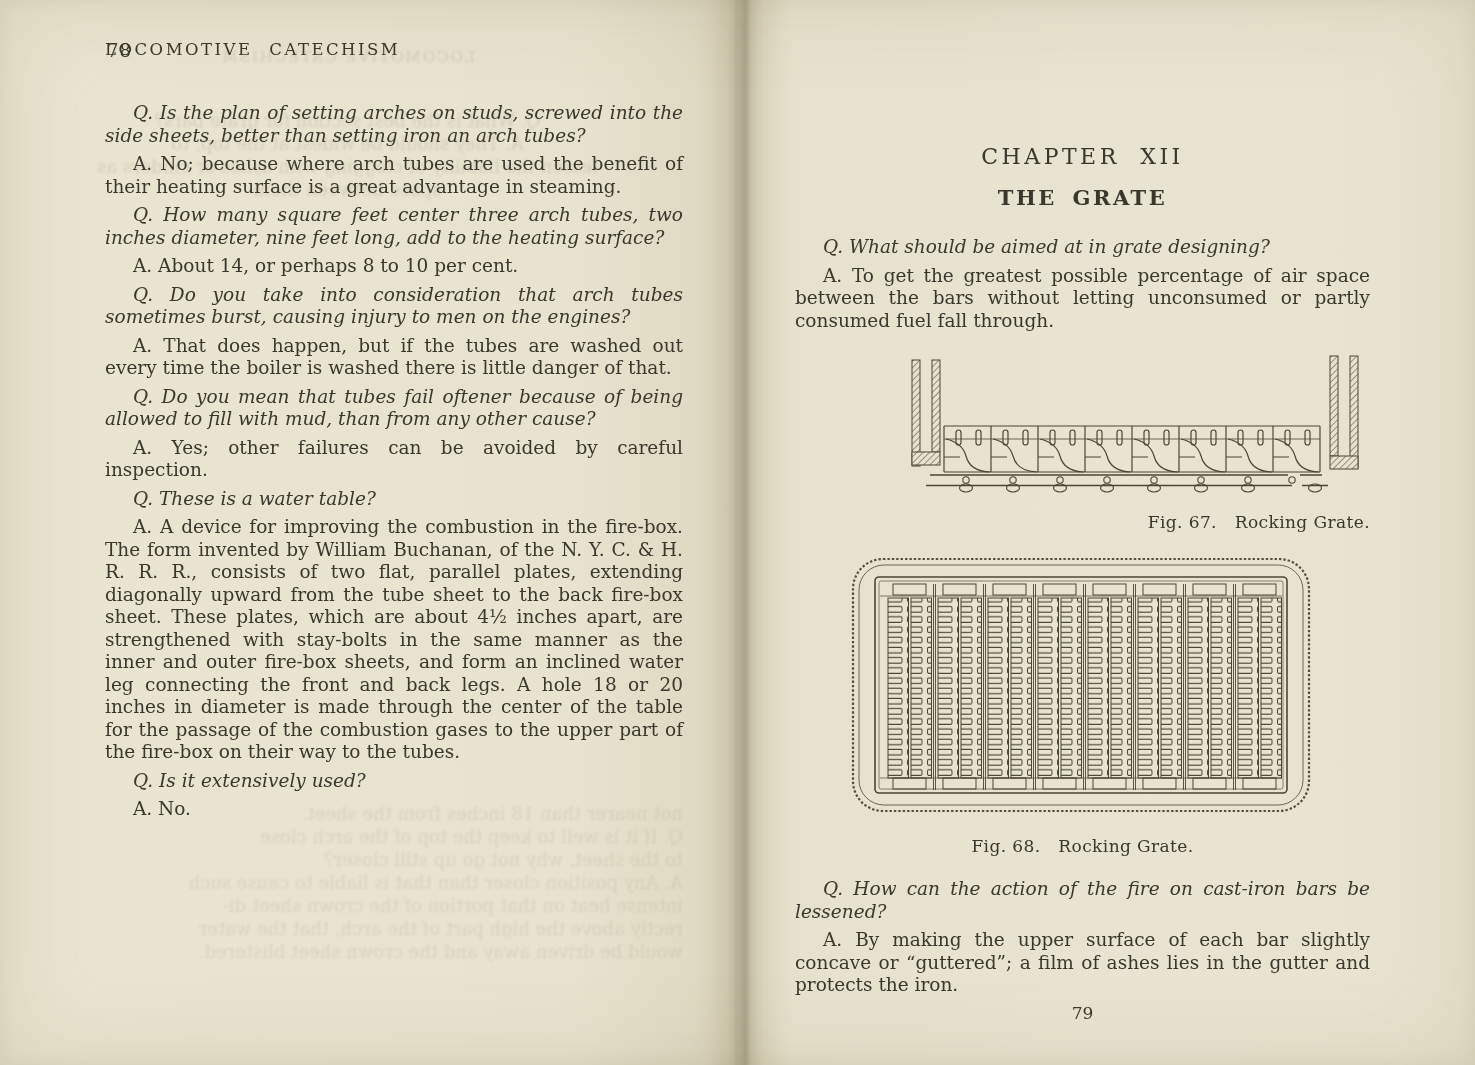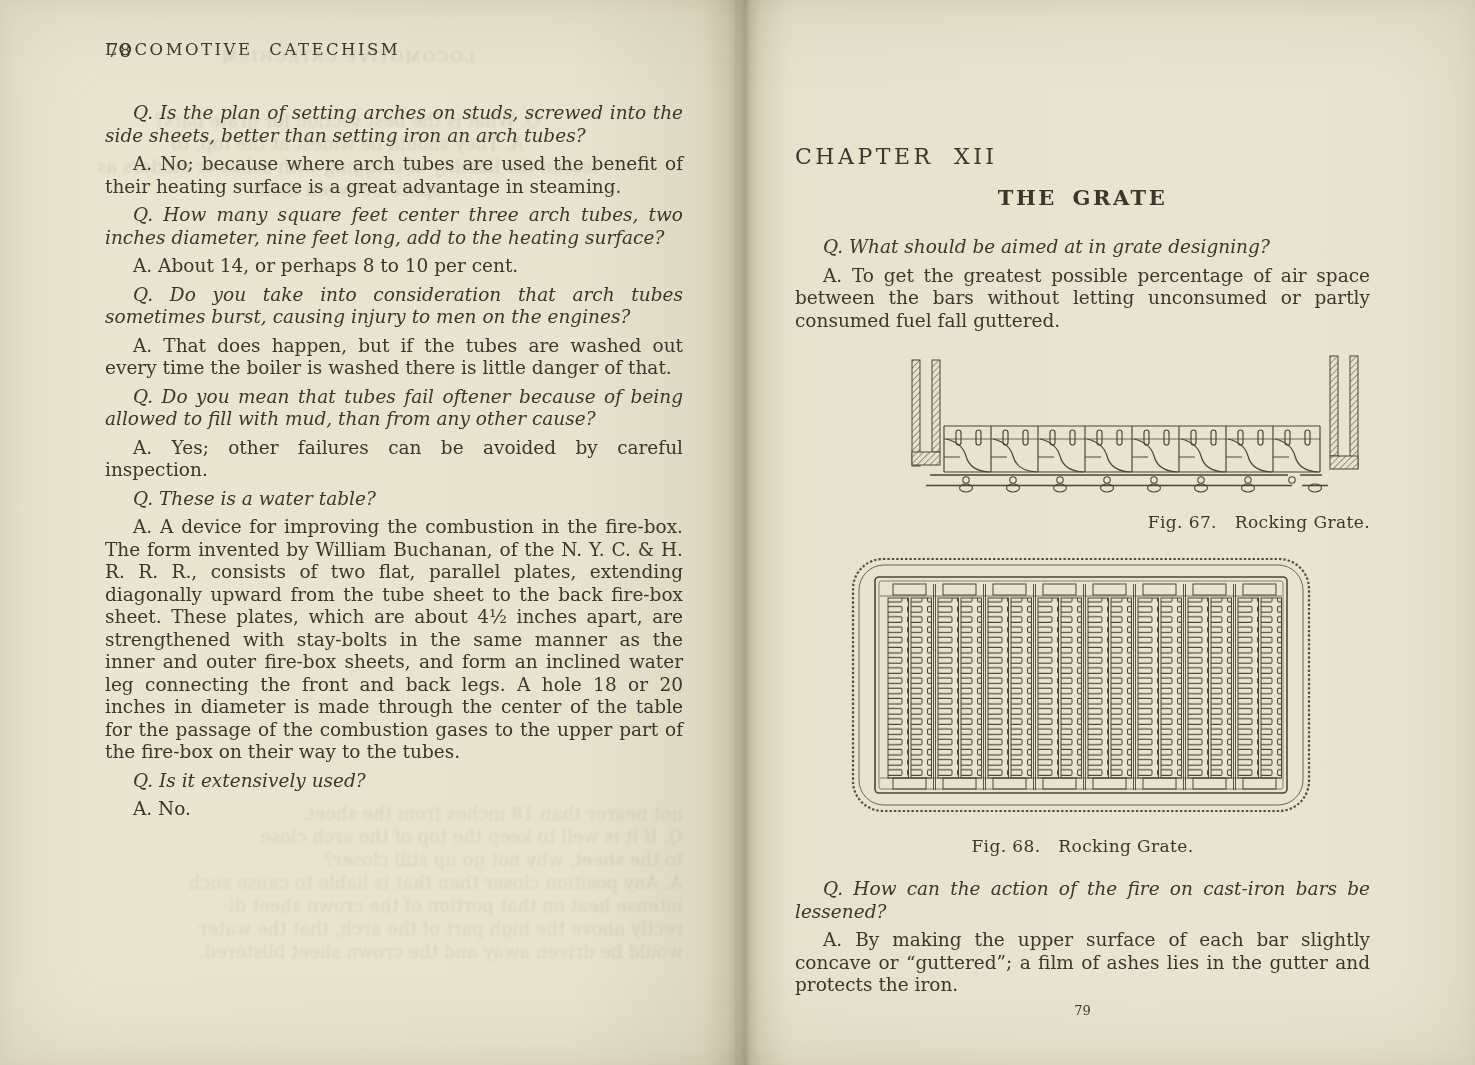--- a/index.html
+++ b/index.html
@@ -25,31 +25,31 @@
   .gutter{
     position:absolute;left:706px;top:0;width:78px;height:1065px;pointer-events:none;
     background:linear-gradient(90deg,rgba(92,83,52,0) 0%,rgba(92,83,52,.08) 28%,rgba(70,63,40,.20) 44%,rgba(56,50,32,.28) 50%,rgba(92,83,52,.14) 58%,rgba(92,83,52,.04) 74%,rgba(92,83,52,0) 100%);
   }
   
   .body-text p{margin:6px 0 0 0;font-size:18.5px;line-height:22.5px;text-align:justify;text-indent:28px;}
   .q{font-style:italic;}
   .page-head{position:relative;height:26px;margin-bottom:36px;}
   .folio-left{position:absolute;left:2px;top:0;font-size:18px;letter-spacing:1px;}
   .running-head{display:block;text-align:left;font-size:16.5px;letter-spacing:2.5px;word-spacing:9px;}
-  .chapter{margin:104px 0 0 0;text-align:left;font-weight:normal;font-size:22px;letter-spacing:3.5px;word-spacing:10px;}
+  .chapter{margin:104px 0 0 0;text-align:center;font-weight:normal;font-size:22px;letter-spacing:3.5px;word-spacing:10px;}
   .subtitle{margin:16px 0 0 0;text-align:center;font-weight:bold;font-size:21px;letter-spacing:2.5px;word-spacing:6px;}
   .qa-first{margin-top:26px !important;}
   figure{margin:0;text-align:center;}
   .fig67{margin-top:22px;text-align:right;}
   .fig68{margin-top:20px;}
   figcaption{font-size:17px;letter-spacing:.4px;}
   .fig67 figcaption{margin-top:4px;}
   .fig68 figcaption{margin-top:10px;}
   .closing-q{margin-top:22px !important;}
-  .folio-right{margin-top:6px;text-align:center;font-size:13px;}
+  .folio-right{margin-top:6px;text-align:center;font-size:17px;}
   
   .ghost{
     position:absolute;transform:scaleX(-1);pointer-events:none;
     color:#6d6550;filter:blur(1px);font-size:18px;line-height:23px;
   }
   .ghost span{display:block;}
   .ghost-right{top:46px;left:60px;width:575px;opacity:.16;text-align:center;}
   .ghost-right .ghost-head{font-size:15px;letter-spacing:2px;margin-bottom:40px;}
   .ghost-left{top:802px;left:105px;width:578px;opacity:.13;text-align:justify;}
 </style>
@@ -85,21 +85,21 @@
     <span>intense heat on that portion of the crown sheet di-</span>
     <span>rectly above the high part of the arch, that the water</span>
     <span>would be driven away and the crown sheet blistered.</span>
   </div>
 
   <div class="page page-right body-text">
     <h2 class="chapter">CHAPTER XII</h2>
     <h3 class="subtitle">THE GRATE</h3>
 
     <p class="q qa-first">Q. What should be aimed at in grate designing?</p>
-    <p class="a">A. To get the greatest possible percentage of air space between the bars without letting unconsumed or partly consumed fuel fall guttered.</p>
+    <p class="a">A. To get the greatest possible percentage of air space between the bars without letting unconsumed or partly consumed fuel fall through.</p>
 
     <figure class="fig67">
       <svg viewBox="0 0 470 150" width="470" height="150" role="img">
         <defs>
           <pattern id="hx" width="4.5" height="4.5" patternUnits="userSpaceOnUse" patternTransform="rotate(45)">
             <rect width="4.5" height="4.5" fill="#e7e2cd"></rect>
             <line x1="0" y1="0" x2="0" y2="4.5" stroke="#6b6550" stroke-width="1.3"></line>
           </pattern>
           <g id="u67" fill="none" stroke="#4b4735" stroke-width="1.2">
             <path d="M0,0 H47"></path>

